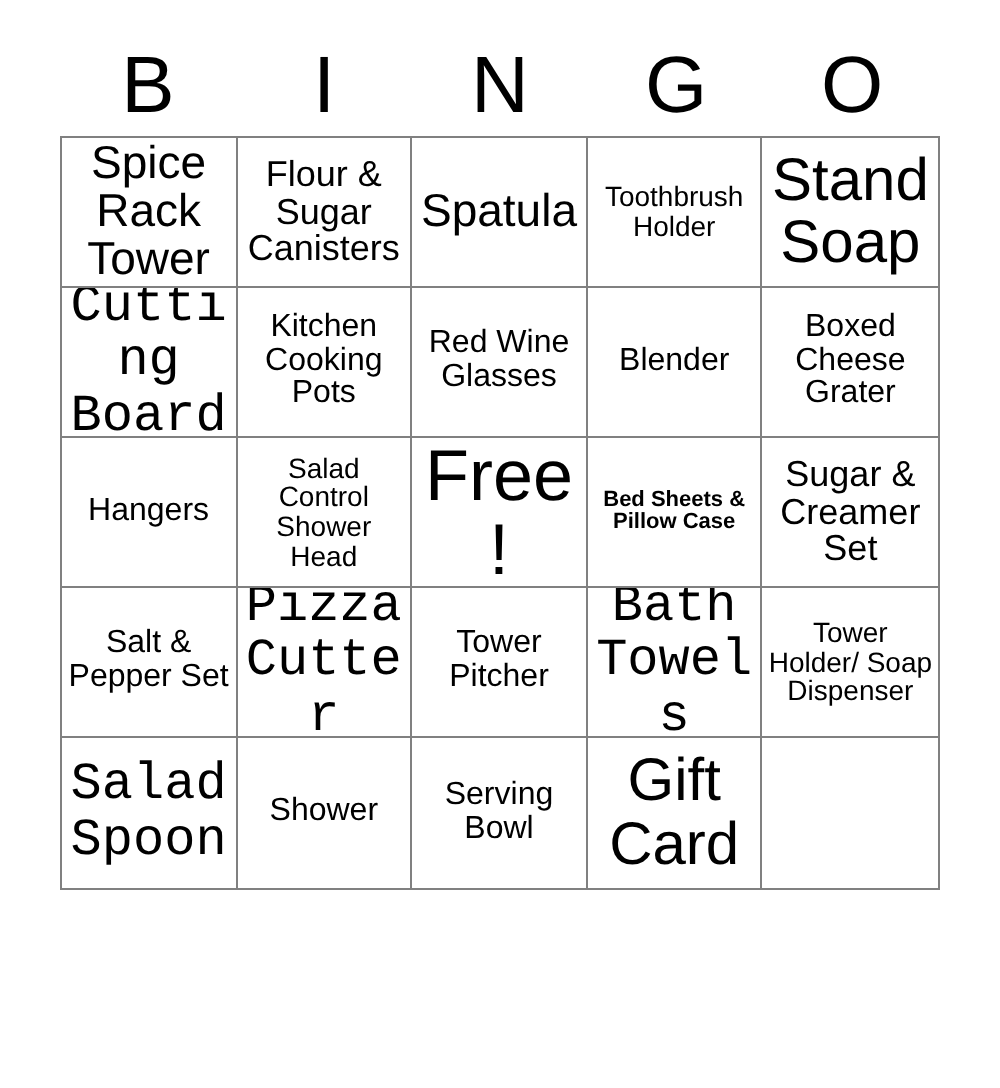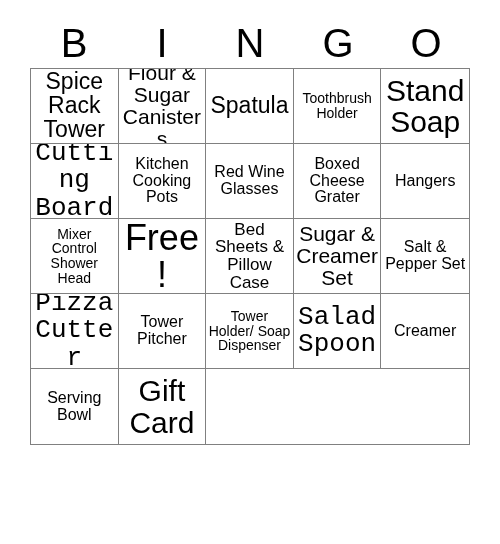--- a/index.html
+++ b/index.html
@@ -82,23 +82,23 @@
     line-height: 1.04;
     color: #000000;
     word-wrap: break-word;
   }
 
   
   .fs-xxl .cell-text { font-size: 30px; }
   .fs-xl  .cell-text { font-size: 26px; font-family: Liberation Mono, monospace; }
   .fs-l   .cell-text { font-size: 23px; }
   .fs-m   .cell-text { font-size: 16px; }
-  .fs-s   .cell-text { font-size: 21px; }
+  .fs-s   .cell-text { font-size: 18px; }
   .fs-xs  .cell-text { font-size: 14px; text-align: center; }
-  .fs-xxs .cell-text { font-size: 17px; }
+  .fs-xxs .cell-text { font-size: 11px; font-weight: bold; }
   .fs-free .cell-text { font-size: 36px; text-align: center; }
 </style>
 </head>
 <body>
 
 <div id="card">
 
   <div id="header-row">
     <div class="header-letter">
       <span>B</span>
@@ -136,54 +136,60 @@
       <div class="cell fs-xl">
         <span class="cell-text">Cutting Board</span>
       </div>
       <div class="cell fs-m">
         <span class="cell-text">Kitchen Cooking Pots</span>
       </div>
       <div class="cell fs-m">
         <span class="cell-text">Red Wine Glasses</span>
       </div>
       <div class="cell fs-m">
+        <span class="cell-text">Blender</span>
+      </div>
+      <div class="cell fs-m">
         <span class="cell-text">Boxed Cheese Grater</span>
       </div>
       <div class="cell fs-m">
         <span class="cell-text">Hangers</span>
       </div>
       <div class="cell fs-xs">
-        <span class="cell-text">Mixer Control Shower Head</span>
+        <span class="cell-text">Salad Control Shower Head</span>
       </div>
       <div class="cell fs-free">
         <span class="cell-text">Free!</span>
       </div>
       <div class="cell fs-xxs">
         <span class="cell-text">Bed Sheets &amp; Pillow Case</span>
       </div>
       <div class="cell fs-s">
         <span class="cell-text">Sugar &amp; Creamer Set</span>
       </div>
       <div class="cell fs-m">
         <span class="cell-text">Salt &amp; Pepper Set</span>
       </div>
       <div class="cell fs-xl">
         <span class="cell-text">Pizza Cutter</span>
       </div>
       <div class="cell fs-m">
         <span class="cell-text">Tower Pitcher</span>
       </div>
+      <div class="cell fs-xl">
+        <span class="cell-text">Bath Towels</span>
+      </div>
       <div class="cell fs-xs">
         <span class="cell-text">Tower Holder/ Soap Dispenser</span>
       </div>
       <div class="cell fs-xl">
         <span class="cell-text">Salad Spoon</span>
       </div>
       <div class="cell fs-m">
-        <span class="cell-text">Creamer</span>
+        <span class="cell-text">Shower</span>
       </div>
       <div class="cell fs-m">
         <span class="cell-text">Serving Bowl</span>
       </div>
       <div class="cell fs-xxl">
         <span class="cell-text">Gift Card</span>
       </div>
     </div>
 
 </div>

